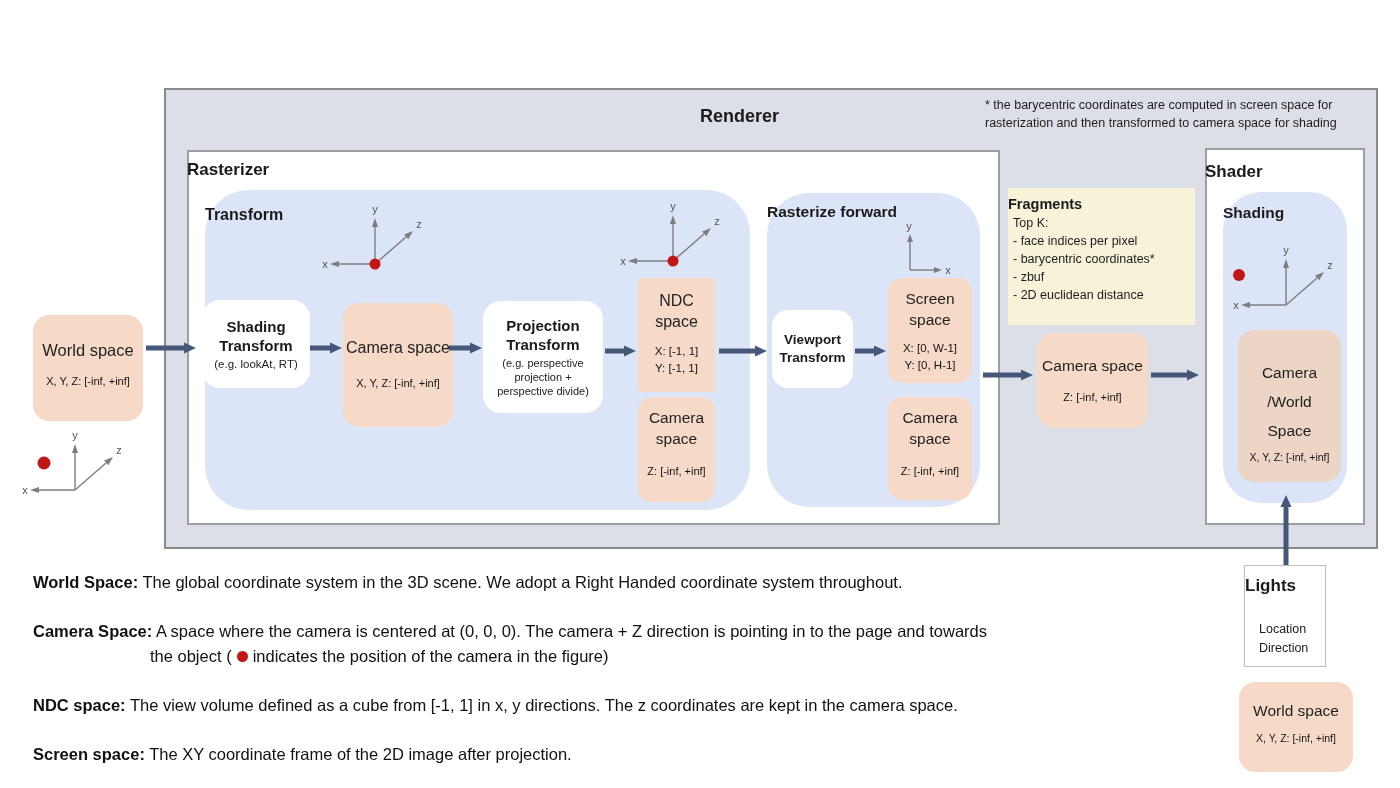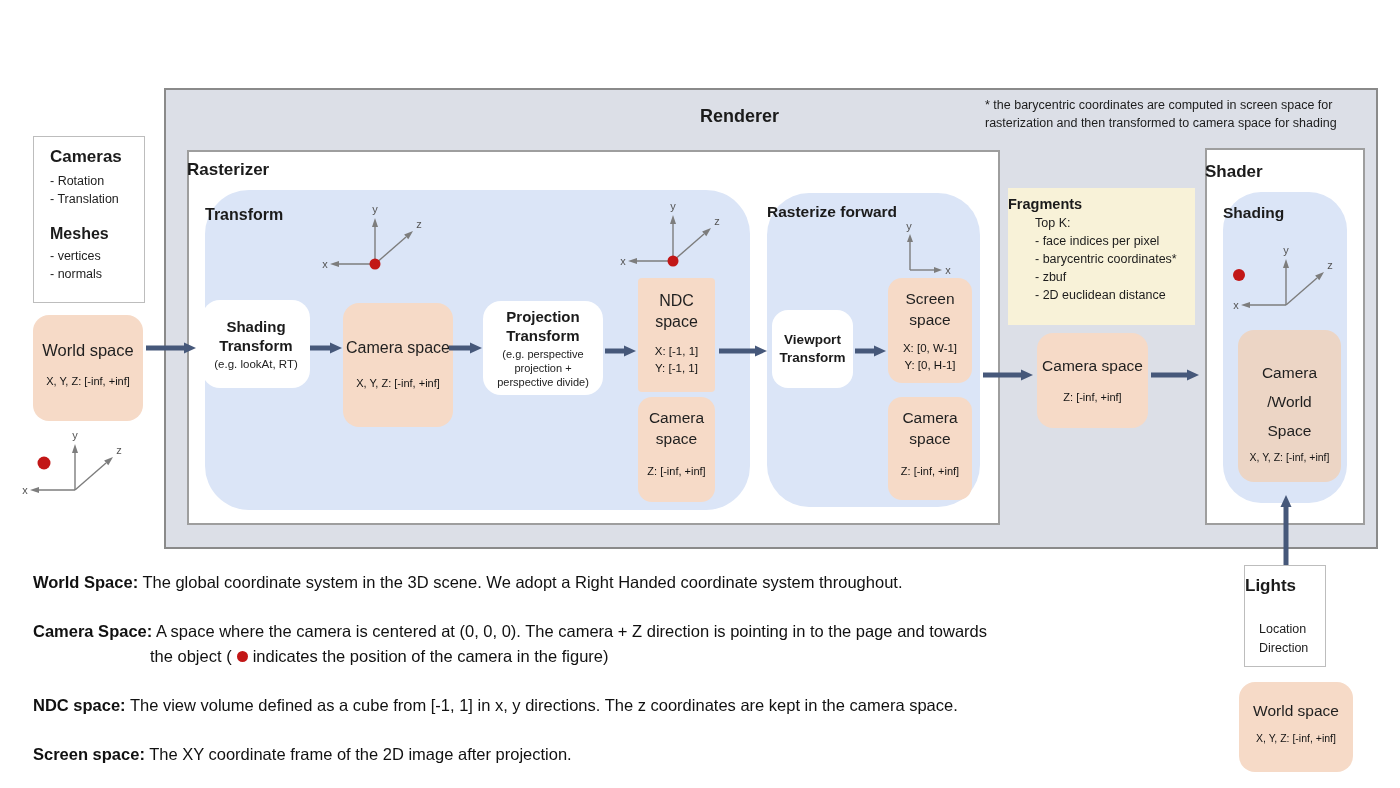--- a/index.html
+++ b/index.html
@@ -46,28 +46,20 @@
 
   <div class="abs renderer" style="left:164px;top:88px;width:1214px;height:461px;"></div>
   <div class="abs t-big" style="left:700px;top:106px;width:200px;">
       <span class="ctr" style="display:block">Renderer</span>
     </div>
   <div class="abs t-foot" style="left:985px;top:96px;width:372px;">
     <div>* the barycentric coordinates are computed in screen space for</div>
     <div>rasterization and then transformed to camera space for shading</div>
   </div>
 
-  <div class="abs outlined-white" style="left:33px;top:136px;width:112px;height:167px;padding:10px 0 0 16px;">
-    <div class="t-box-title">Cameras</div>
-    <div class="t-list" style="margin-top:5px;">- Rotation</div>
-    <div class="t-list">- Translation</div>
-    <div class="t-box-title" style="margin-top:17px;font-size:16px;">Meshes</div>
-    <div class="t-list" style="margin-top:4px;">- vertices</div>
-    <div class="t-list">- normals</div>
-  </div>
 
   <div class="abs peach" style="left:33px;top:315px;width:110px;height:106px;padding-top:26px;">
     <div class="t-label" style="font-size:16.5px;">World space</div>
     <div class="t-range" style="margin-top:15px;">X, Y, Z: [-inf, +inf]</div>
   </div>
 
   <svg class="abs axes" style="left:17px;top:430px;" width="110" height="72">
     <line x1="58" y1="60" x2="58" y2="22"></line>
       <polygon points="58,14 55,23 61,23"></polygon>
     <line x1="58" y1="60" x2="21" y2="60"></line>
@@ -103,21 +95,21 @@
     <div class="t-step">Shading</div>
     <div class="t-step">Transform</div>
     <div class="t-note" style="margin-top:2px;">(e.g. lookAt, RT)</div>
   </div>
 
   <div class="abs peach" style="left:343px;top:303px;width:110px;height:124px;padding-top:36px;">
     <div class="t-label">Camera space</div>
     <div class="t-range" style="margin-top:20px;">X, Y, Z: [-inf, +inf]</div>
   </div>
 
-  <div class="abs white-step" style="left:483px;top:301px;width:120px;height:94px;">
+  <div class="abs white-step" style="left:483px;top:301px;width:120px;height:112px;">
     <div class="t-step">Projection</div>
     <div class="t-step">Transform</div>
     <div class="t-note" style="margin-top:2px;font-size:11px;">(e.g. perspective</div>
     <div class="t-note" style="font-size:11px;">projection +</div>
     <div class="t-note" style="font-size:11px;">perspective divide)</div>
   </div>
 
   <svg class="abs axes" style="left:615px;top:201px;" width="110" height="72">
     <line x1="58" y1="60" x2="58" y2="22"></line>
       <polygon points="58,14 55,23 61,23"></polygon>
@@ -169,21 +161,21 @@
   </div>
 
   <div class="abs peach" style="left:888px;top:397px;width:84px;height:103px;border-radius:14px;padding-top:10px;">
     <div class="t-label-sm">Camera</div>
     <div class="t-label-sm">space</div>
     <div class="t-range" style="margin-top:16px;">Z: [-inf, +inf]</div>
   </div>
 
   <div class="abs yellow" style="left:1008px;top:188px;width:187px;height:137px;padding-top:8px;">
     <div class="ctr" style="font-weight:bold;font-size:14.5px;">Fragments</div>
-    <div style="padding-left:27px;margin-top:2px;">
+    <div style="padding-left:5px;margin-top:2px;">
       <div class="t-list">Top K:</div>
       <div class="t-list">- face indices per pixel</div>
       <div class="t-list">- barycentric coordinates*</div>
       <div class="t-list">- zbuf</div>
       <div class="t-list">- 2D euclidean distance</div>
     </div>
   </div>
 
   <div class="abs peach" style="left:1037px;top:333px;width:111px;height:95px;padding-top:24px;">
     <div class="t-label" style="font-size:15.5px;">Camera space</div>

